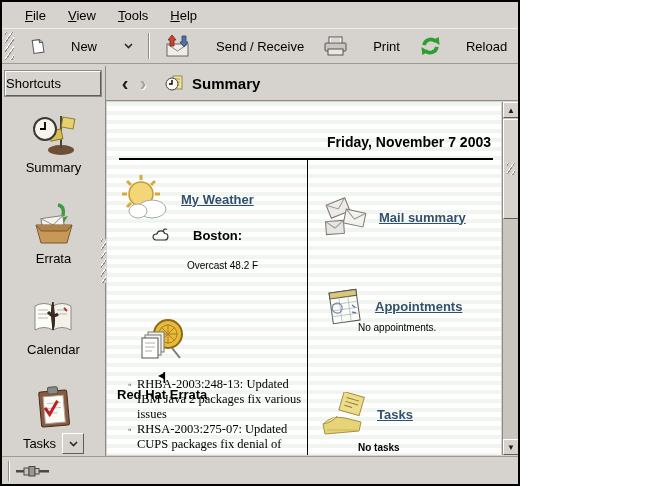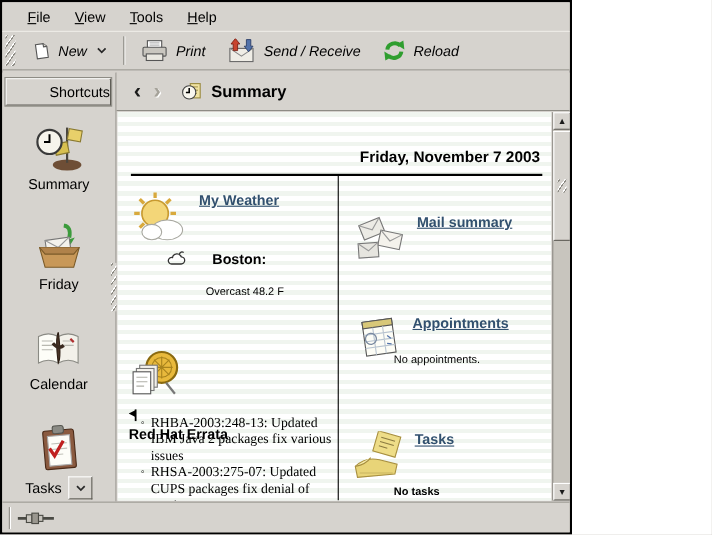--- a/index.html
+++ b/index.html
@@ -11,32 +11,32 @@
   
   .menubar { height:26px; display:flex; align-items:center; padding-left:12px; background:#d6d3ce; }
   .menu-item { padding:3px 11px; cursor:default; }
   .menu-item u { text-decoration:underline; }
 
   
   .toolbar { height:36px; display:flex; align-items:center; background:#d6d3ce;
              border-top:1px solid #efede8; border-bottom:1px solid #9c9a93; }
   .tb-grip { width:9px; height:28px; margin:0 5px 0 3px;
              background:repeating-linear-gradient(125deg,#ffffff 0 1px,#8e8c85 1px 2px,#d6d3ce 2px 5px); }
-  .tb-btn { display:flex; align-items:center; gap:7px; padding:4px 9px; border:1px solid transparent;font-style:italic; }
+  .tb-btn { display:flex; align-items:center; gap:25px; padding:4px 9px; border:1px solid transparent; }
   .tb-sep { width:2px; height:26px; margin:0 5px; border-left:1px solid #8e8c85; border-right:1px solid #ffffff; }
   .chev { display:inline-block; margin-left:2px; }
 
   
   .mainrow { position:absolute; top:64px; left:0; right:0; bottom:28px; display:flex; }
 
   
   .sidebar { position:relative; width:104px; background:#d6d3ce; border-right:1px solid #8e8c85; }
   .shortcuts-btn { display:block; width:96px; margin:5px 3px 0 3px; height:25px; background:#d6d3ce;
                    border:1px solid; border-color:#ffffff #5f5d56 #5f5d56 #ffffff; outline:1px solid #8e8c85;
-                   font-size:13px; text-align:right; line-height:22px; }
+                   font-size:13px; text-align:left; line-height:22px; }
   .shortcut { display:flex; flex-direction:column; align-items:center; margin-top:28px; }
   .shortcut:first-of-type { margin-top:16px; }
   .shortcut .icn { height:44px; display:flex; align-items:flex-end; }
   .shortcut .lbl { margin-top:4px; font-size:13px; }
   .tasks-row { display:flex; align-items:center; gap:6px; }
   .drop-btn { width:22px; height:21px; background:#d6d3ce; border:1px solid; border-color:#ffffff #5f5d56 #5f5d56 #ffffff;
               display:flex; align-items:center; justify-content:center; }
   .paned-grip { position:absolute; right:-1px; top:calc(50% - 22px); width:5px; height:44px;
                 background:repeating-linear-gradient(125deg,#ffffff 0 1px,#8e8c85 1px 2px,#d6d3ce 2px 5px); }
 
@@ -55,21 +55,21 @@
   .content { position:absolute; top:1px; left:1px; right:17px; bottom:1px; overflow:hidden;
              background:#ffffff;
              background-image:repeating-linear-gradient(180deg, #f0f5ef 0 4px, #ffffff 4px 9px); }
   .date-line { position:absolute; top:32px; right:10px; font-weight:bold; font-size:14px; }
   .hrule { position:absolute; top:56px; left:12px; right:8px; height:2px; background:#000; }
   .vdivider { position:absolute; top:58px; bottom:0; left:200px; width:1px; background:#000; }
 
   .leftcol { position:absolute; left:10px; top:0; width:190px; height:100%; }
   .rightcol { position:absolute; left:212px; top:0; right:2px; height:100%; }
   .abs { position:absolute; }
-  .head { display:flex; align-items:flex-start; gap:10px; }
+  .head { display:flex; align-items:center; gap:10px; }
   a.slink { color:#31506e; font-weight:bold; text-decoration:underline; font-size:13px; cursor:pointer; }
   .sect-title { font-weight:bold; font-size:13px; }
   .body-text { font-size:10px; }
   .bold { font-weight:bold; }
 
   .errata-list { list-style:none; font-size:12.5px; line-height:15px; }
   .errata-list li { position:relative; padding-left:9px; margin:0;font-family:Liberation Serif, serif; }
   .errata-list li::before { content:"◦"; position:absolute; left:0; top:0; font-size:10px; }
 
   
@@ -117,39 +117,39 @@
       <span>New</span>
       <span class="chev">
         <svg width="9" height="6" viewBox="0 0 9 6">
             <path d="M1 1 l3.5 3.5 L8 1" stroke="#2a2a2a" stroke-width="1.6" fill="none"></path>
           </svg>
       </span>
     </div>
     <div class="tb-sep"></div>
     <div class="tb-btn">
       <span>
+        <svg width="26" height="22" viewBox="0 0 26 22">
+          <rect x="2" y="9" width="21" height="12" fill="#efede6" stroke="#666"></rect>
+          <path d="M2 9 l10.5 7 L23 9" fill="none" stroke="#888"></path>
+          <polygon points="7,0 11,5 9,5 9,11 5,11 5,5 3,5" fill="#c8442f" stroke="#7c2014" stroke-width="0.8"></polygon>
+          <polygon points="19,12 15,7 17,7 17,1 21,1 21,7 23,7" fill="#5272aa" stroke="#2a3e66" stroke-width="0.8"></polygon>
+        </svg>
+      </span>
+      <span>Send / Receive</span>
+    </div>
+    <div class="tb-btn">
+      <span>
         <svg width="24" height="20" viewBox="0 0 24 20">
           <rect x="5" y="1" width="13" height="7" fill="#ffffff" stroke="#555"></rect>
           <path d="M7 3 h9 M7 5 h9" stroke="#999" stroke-width="0.8"></path>
           <rect x="1" y="7" width="21" height="8" rx="1" fill="#c9c6bf" stroke="#555"></rect>
           <rect x="4" y="13" width="15" height="6" fill="#e9e7e0" stroke="#555"></rect>
         </svg>
       </span>
       <span>Print</span>
-    </div>
-    <div class="tb-btn">
-      <span>
-        <svg width="26" height="22" viewBox="0 0 26 22">
-          <rect x="2" y="9" width="21" height="12" fill="#efede6" stroke="#666"></rect>
-          <path d="M2 9 l10.5 7 L23 9" fill="none" stroke="#888"></path>
-          <polygon points="7,0 11,5 9,5 9,11 5,11 5,5 3,5" fill="#c8442f" stroke="#7c2014" stroke-width="0.8"></polygon>
-          <polygon points="19,12 15,7 17,7 17,1 21,1 21,7 23,7" fill="#5272aa" stroke="#2a3e66" stroke-width="0.8"></polygon>
-        </svg>
-      </span>
-      <span>Send / Receive</span>
     </div>
     <div class="tb-btn">
       <span>
         <svg width="21" height="20" viewBox="0 0 22 22">
           <path d="M4 10 A7.5 7 0 0 1 17 6" fill="none" stroke="#2f9e2f" stroke-width="4"></path>
           <polygon points="20,1 21,10 13,5" fill="#2f9e2f"></polygon>
           <path d="M18 12 A7.5 7 0 0 1 5 16" fill="none" stroke="#2f9e2f" stroke-width="4"></path>
           <polygon points="2,21 1,12 9,17" fill="#2f9e2f"></polygon>
         </svg>
       </span>
@@ -186,21 +186,21 @@
             <path d="M27 2 q7 1 5 11" fill="none" stroke="#3c9b3c" stroke-width="3.5"></path>
             <polygon points="27,16 37,13 32,21" fill="#3c9b3c"></polygon>
             <g transform="rotate(-8 22 22)">
                 <rect x="11" y="14" width="22" height="14" fill="#f4f2ec" stroke="#777"></rect>
                 <path d="M11 14 l11 8 l11 -8" fill="none" stroke="#999"></path>
               </g>
             <path d="M5 22 L41 22 L36 40 L10 40 Z" fill="#c89858" stroke="#7a5a28"></path>
             <path d="M5 22 L10 28 L36 28 L41 22" fill="#b0824a" stroke="#7a5a28"></path>
           </svg>
         </span>
-        <span class="lbl">Friday</span>
+        <span class="lbl">Errata</span>
       </div>
 
       <div class="shortcut">
         <span class="icn">
           <svg width="46" height="42" viewBox="0 0 46 42">
             <path d="M4 10 Q13 5 22 10 L22 34 Q13 29 4 34 Z" fill="#fdfdf8" stroke="#8a8a84"></path>
             <path d="M40 10 Q31 5 22 10 L22 34 Q31 29 40 34 Z" fill="#f3f1ea" stroke="#8a8a84"></path>
             <path d="M7 14 h10 M7 18 h10 M7 22 h10 M26 14 h10 M26 18 h10" stroke="#b8b8b0" stroke-width="1"></path>
             <path d="M33 12 l3 3" stroke="#b03030" stroke-width="2"></path>
             <path d="M22 6 q-3 6 0 28 q3 -6 0 -28" fill="#4a3428" stroke="#2c1e14"></path>

